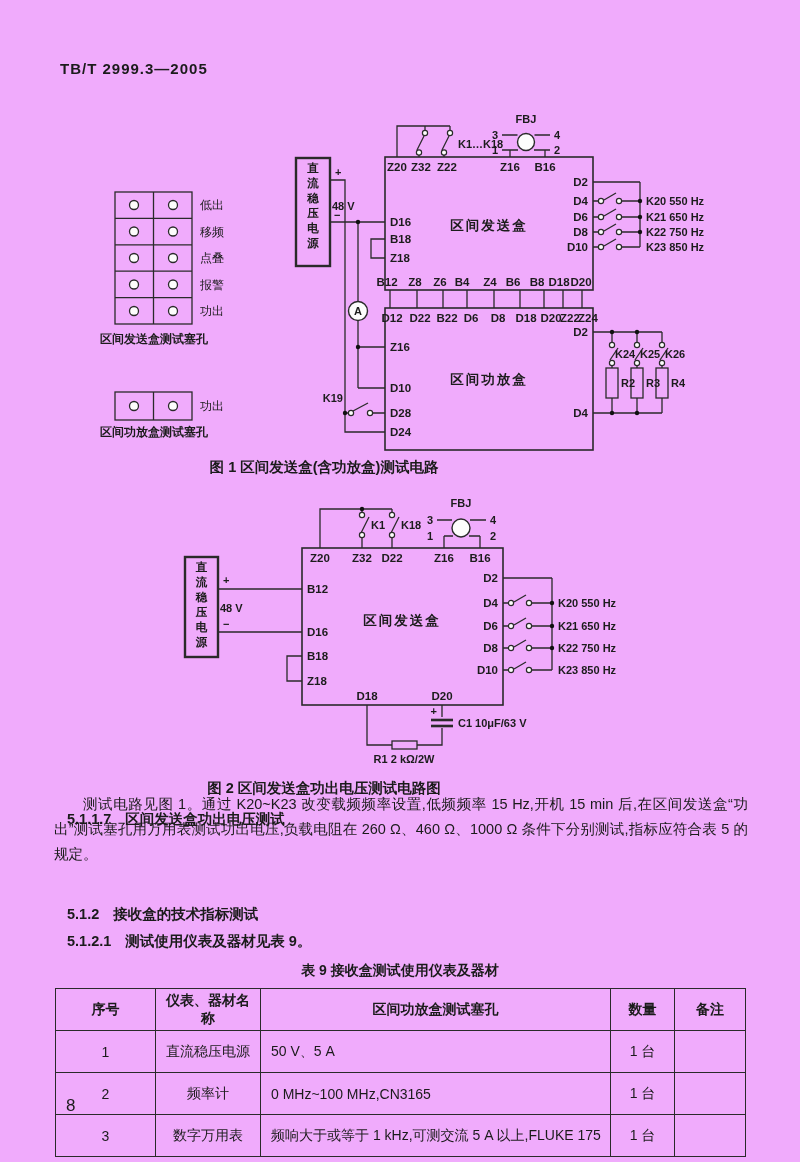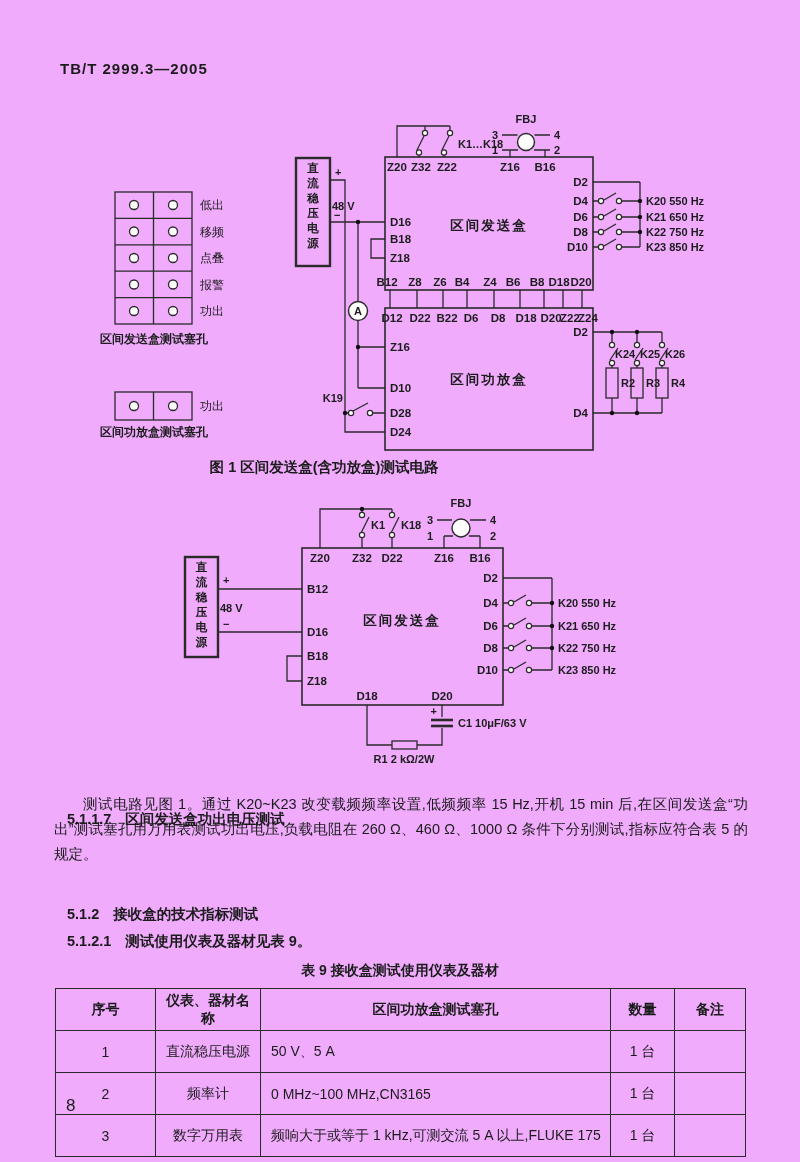--- a/index.html
+++ b/index.html
@@ -298,20 +298,21 @@
     <text x="518" y="112" class="t11">K20 550 Hz</text>
     <text x="518" y="135" class="t11">K21 650 Hz</text>
     <text x="518" y="157" class="t11">K22 750 Hz</text>
     <text x="518" y="179" class="t11">K23 850 Hz</text>
 
     <text x="397" y="220" text-anchor="end" class="t11">+</text>
     <text x="418" y="232" class="t11">C1 10μF/63 V</text>
     <text x="364" y="268" text-anchor="middle" class="t11">R1 2 kΩ/2W</text>
   </svg>
 
+  <div class="figcap" style="top:779px;">图 2  区间发送盒功出电压测试电路图</div>
 
   <div class="sec" style="top:810px;">
     <span class="num">5.1.1.7</span><span class="stitle">区间发送盒功出电压测试</span>
   </div>
   <div class="body-par" style="top:792px;">测试电路见图 1。通过 K20~K23 改变载频频率设置,低频频率 15 Hz,开机 15 min 后,在区间发送盒“功出”测试塞孔用万用表测试功出电压,负载电阻在 260 Ω、460 Ω、1000 Ω 条件下分别测试,指标应符合表 5 的规定。</div>
 
   <div class="sec" style="top:905px;">
     <span class="num">5.1.2</span><span class="stitle">接收盒的技术指标测试</span>
   </div>
   <div class="sec" style="top:932px;">

